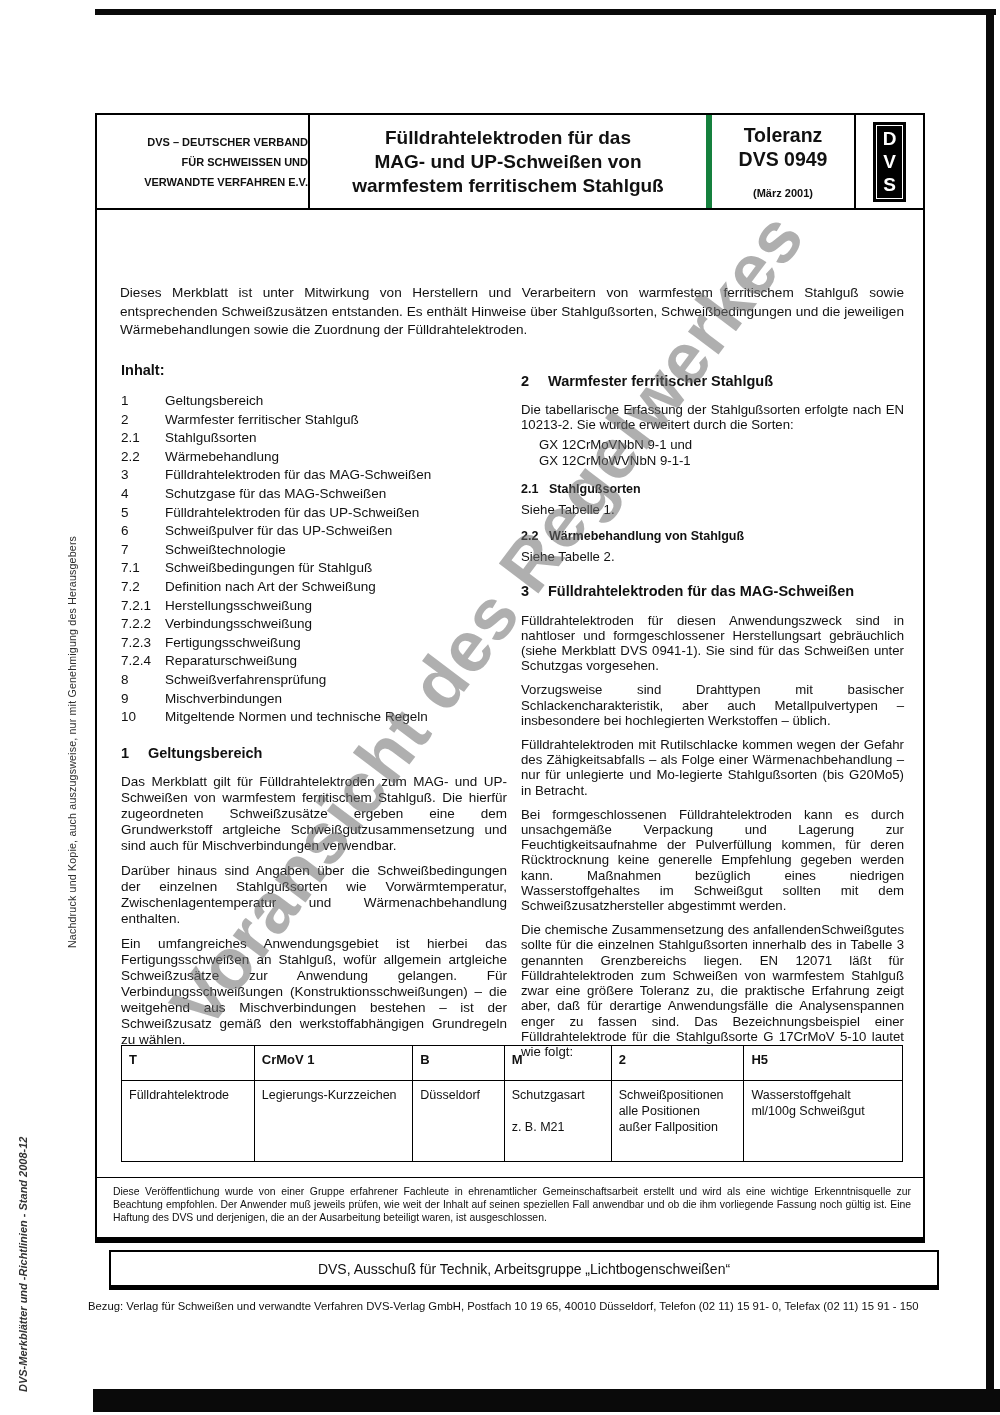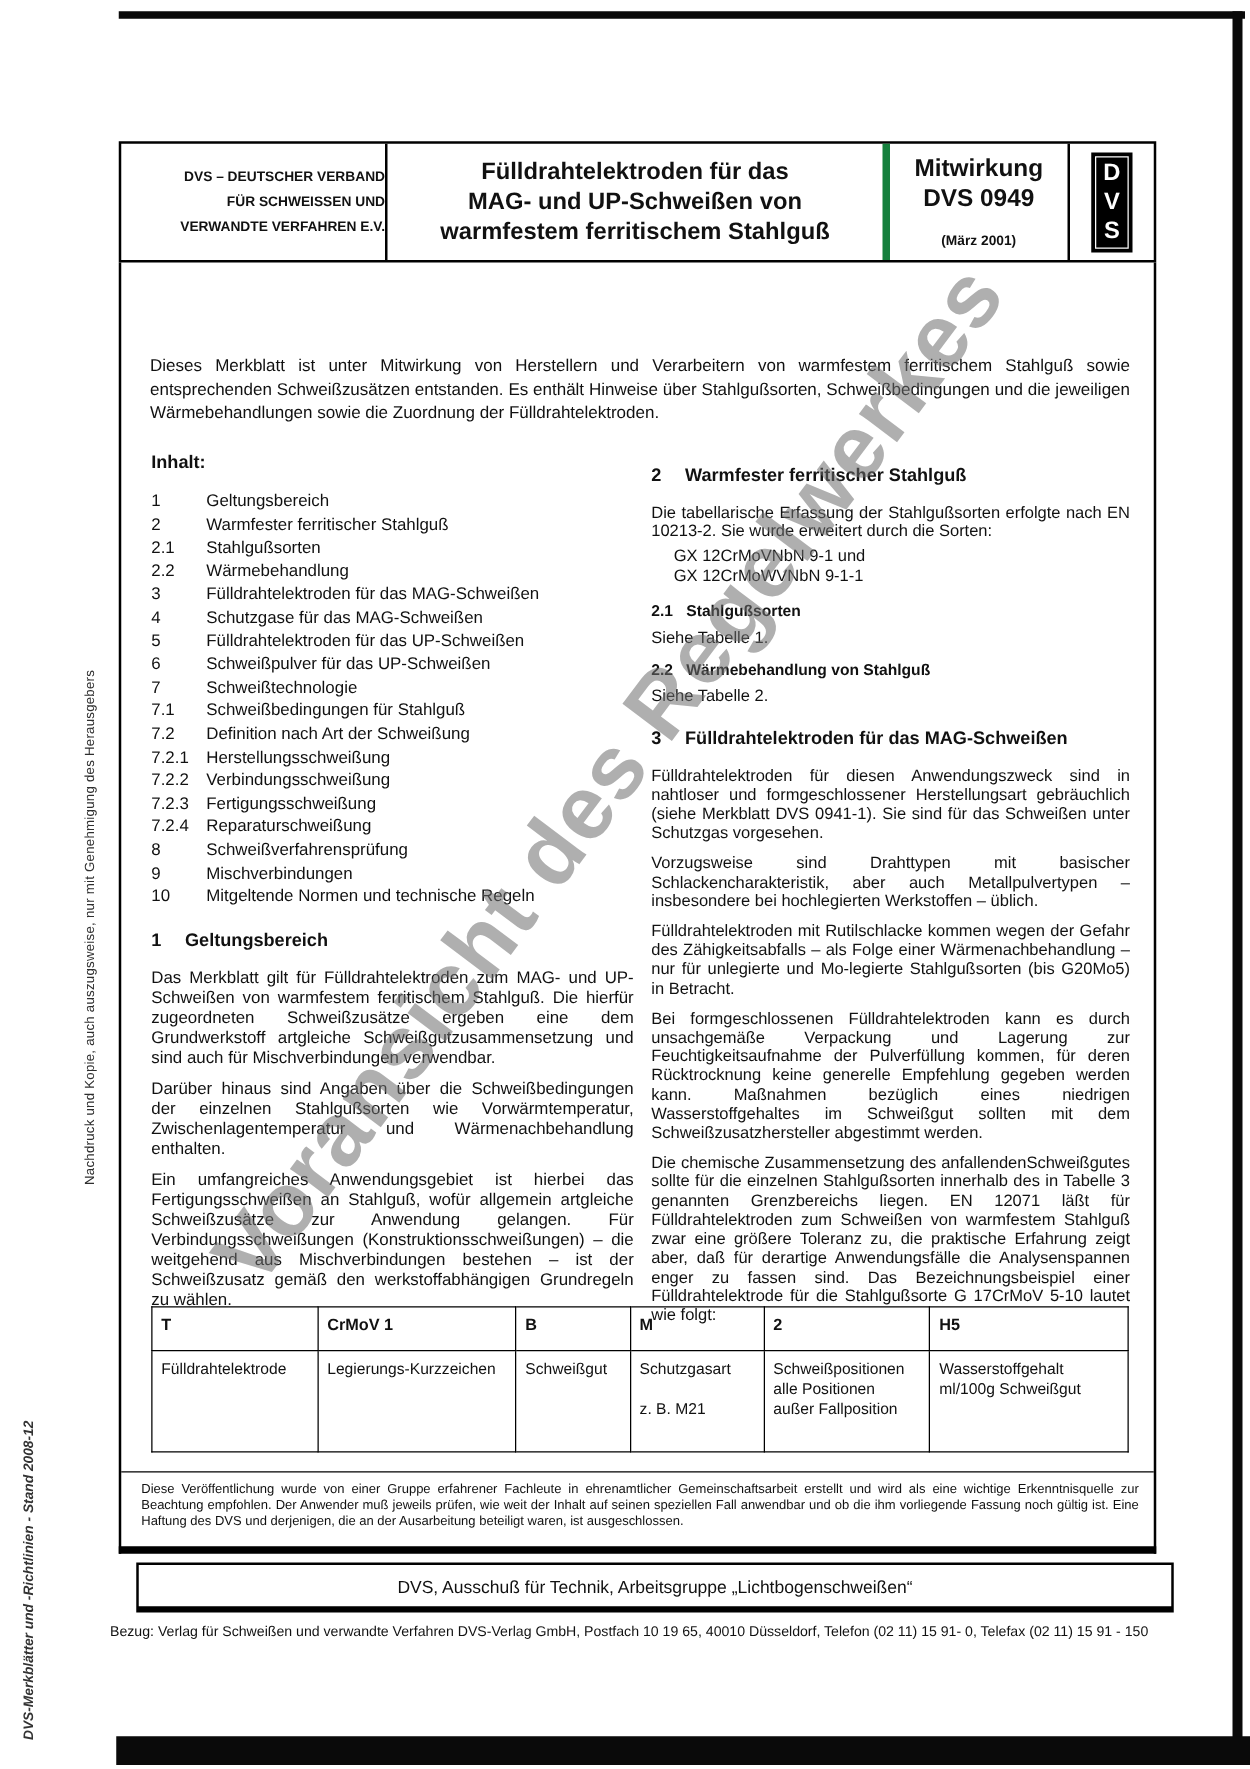--- a/index.html
+++ b/index.html
@@ -137,21 +137,21 @@
       <div>FÜR SCHWEISSEN UND</div>
       <div>VERWANDTE VERFAHREN E.V.</div>
     </div>
     <div class="hcell hcell-title">
       <div>Fülldrahtelektroden für das</div>
       <div>MAG- und UP-Schweißen von</div>
       <div>warmfestem ferritischem Stahlguß</div>
     </div>
     <div class="hcell hcell-doc">
       <div class="doc-type">
-        <div>Mitwirkung</div>
+        <div>Toleranz</div>
         <div>DVS 0949</div>
       </div>
       <div class="doc-date">(März 2001)</div>
     </div>
     <div class="hcell hcell-logo">
       <div class="dvs-logo">
         <div class="dvs-logo-inner">
           <div>D</div>
           <div>V</div>
           <div>S</div>
@@ -290,21 +290,21 @@
         <th>T</th>
         <th>CrMoV 1</th>
         <th>B</th>
         <th>M</th>
         <th>2</th>
         <th>H5</th>
       </tr>
       <tr>
         <td>Fülldrahtelektrode</td>
         <td>Legierungs-Kurzzeichen</td>
-        <td>Schweißgut</td>
+        <td>Düsseldorf</td>
         <td>Schutzgasart
 
 z. B. M21</td>
         <td>Schweißpositionen
 alle Positionen
 außer Fallposition</td>
         <td>Wasserstoffgehalt
 ml/100g Schweißgut</td>
       </tr>
     </tbody>

